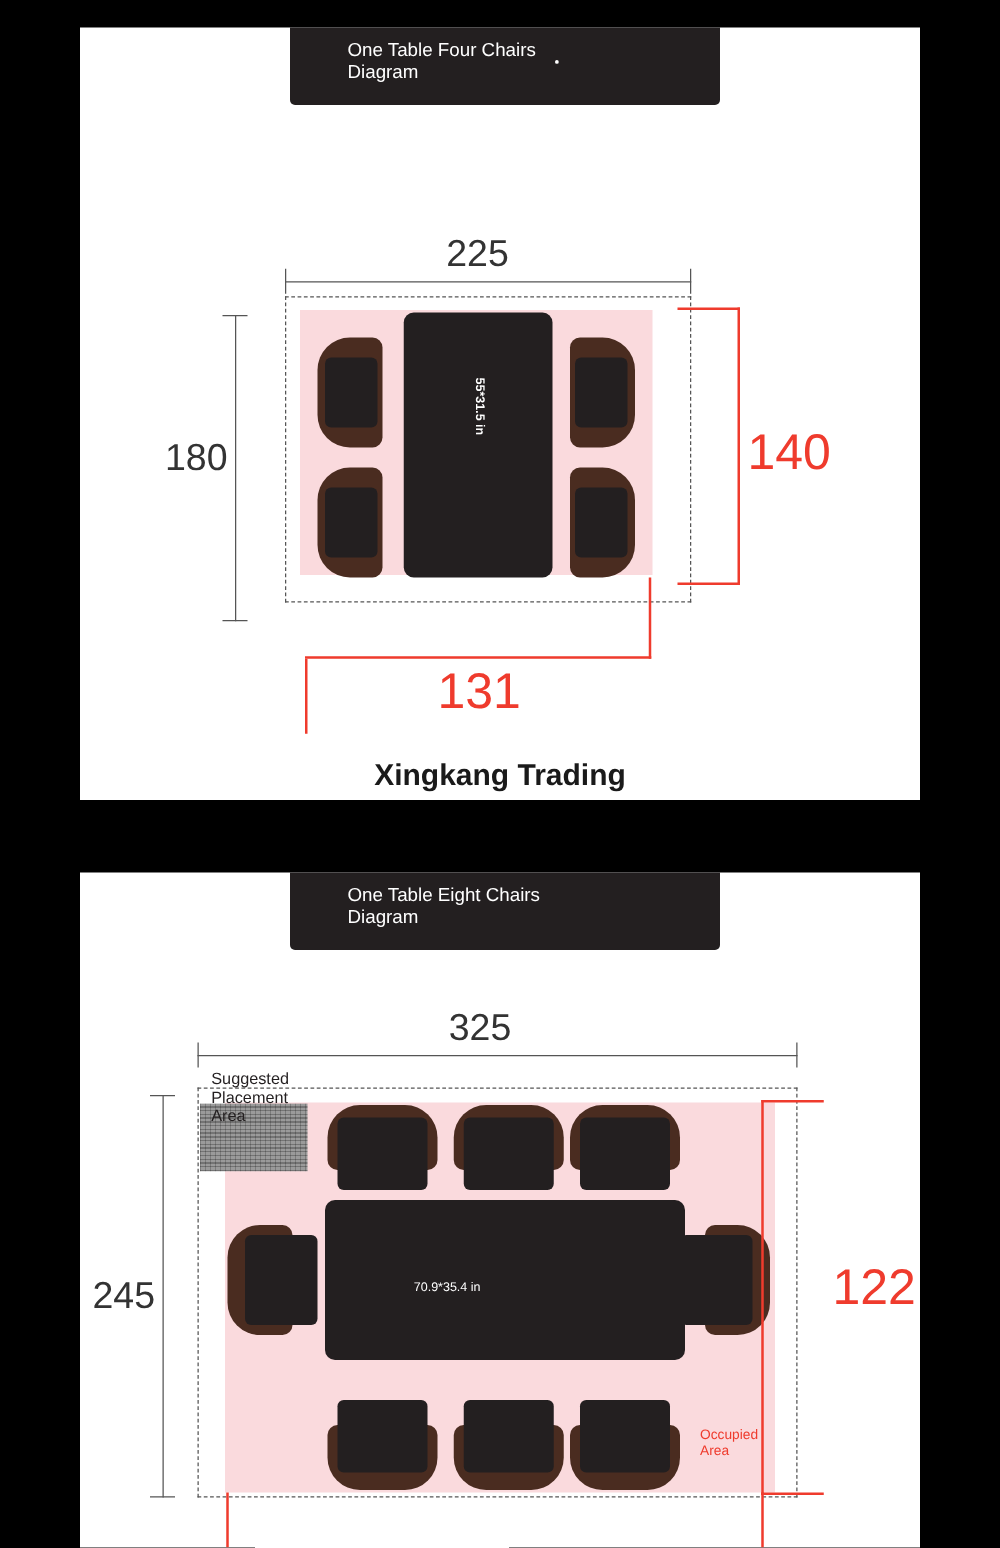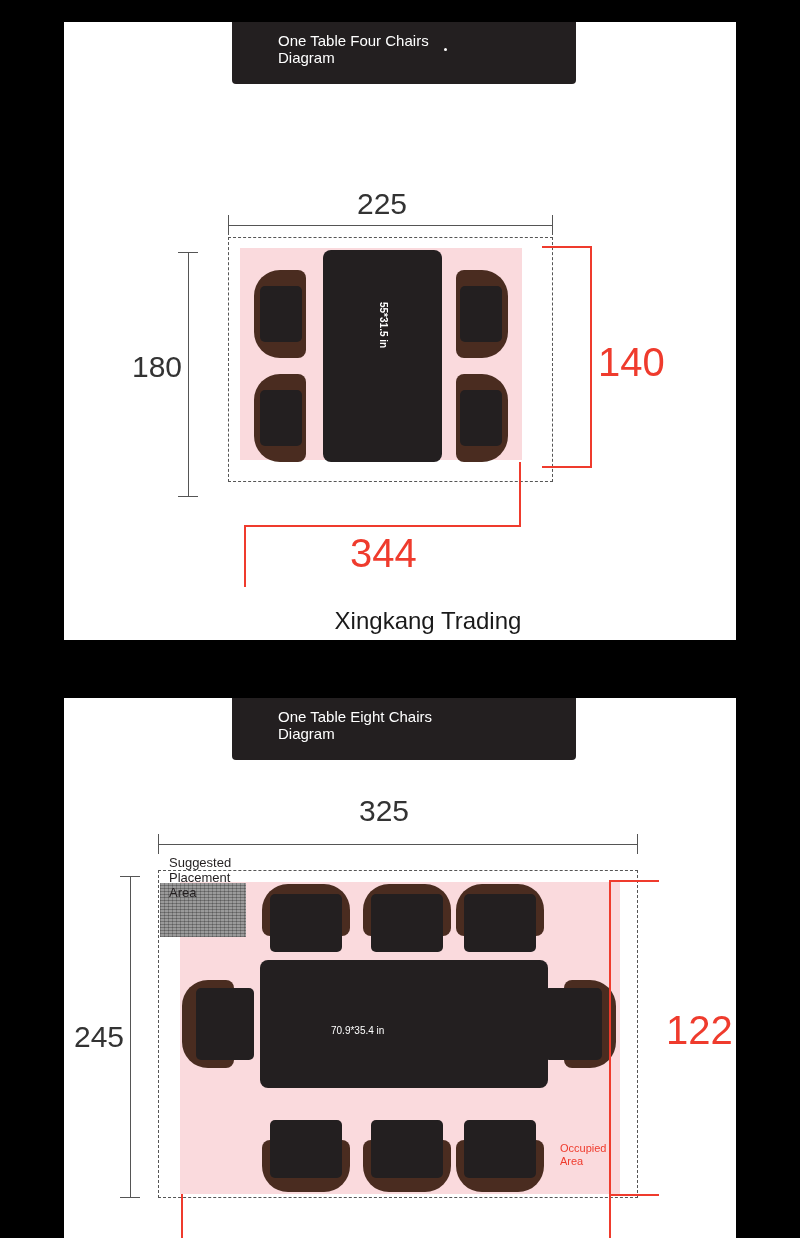--- a/index.html
+++ b/index.html
@@ -115,22 +115,21 @@
     font-size: 10px;
     white-space: nowrap;
   }
   .brand {
     position: absolute;
     left: 0;
     width: 672px;
     text-align: center;
     color: #1a1a1a;
     font-size: 24px;
-    font-weight: 400;
-    padding-left: 28px;
+    font-weight: 700;
   }
   .note-suggested {
     position: absolute;
     color: #231f20;
     font-size: 13px;
     line-height: 15px;
     white-space: pre-line;
   }
   .note-occupied {
     position: absolute;
@@ -187,35 +186,35 @@
   <div class="table-size-v" style="left:314px; top:280px;">55*31.5 in</div>
 
   <div class="red-box" style="left:478px; top:224px; width:50px; height:222px; border-left:none; border-top:none; border-bottom:none;"></div>
   <div class="dim-line-red" style="left:478px; top:224px; width:50px; height:2px;"></div>
   <div class="dim-line-red" style="left:478px; top:444px; width:50px; height:2px;"></div>
   <div class="dim-label-red" style="left:534px; top:318px;">140</div>
 
   <div class="dim-line-red" style="left:180px; top:505px; width:2px; height:60px;"></div>
   <div class="dim-line-red" style="left:455px; top:440px; width:2px; height:65px;"></div>
   <div class="dim-line-red" style="left:180px; top:503px; width:277px; height:2px;"></div>
-  <div class="dim-label-red" style="left:286px; top:509px;">344</div>
+  <div class="dim-label-red" style="left:286px; top:509px;">131</div>
 
   <div class="brand" style="top:585px;">Xingkang Trading</div>
 </div>
 
 <div class="panel" id="panel-2">
 
   <div class="header-tab">
     <div class="title">One Table Eight Chairs Diagram</div>
   </div>
 
   <div class="dim-line" style="left:94px; top:146px; width:480px; height:1px;"></div>
   <div class="dim-line" style="left:94px; top:136px; width:1px; height:20px;"></div>
   <div class="dim-line" style="left:573px; top:136px; width:1px; height:20px;"></div>
-  <div class="dim-label" style="left:295px; top:96px;">325</div>
+  <div class="dim-label" style="left:295px; top:108px;">325</div>
 
   <div class="dim-line" style="left:66px; top:178px; width:1px; height:322px;"></div>
   <div class="dim-line" style="left:56px; top:178px; width:20px; height:1px;"></div>
   <div class="dim-line" style="left:56px; top:499px; width:20px; height:1px;"></div>
   <div class="dim-label" style="left:10px; top:322px;">245</div>
 
   <div class="pink" style="left:116px; top:184px; width:440px; height:312px;"></div>
 
   <div class="dash-box" style="left:94px; top:172px; width:480px; height:328px;"></div>
 

